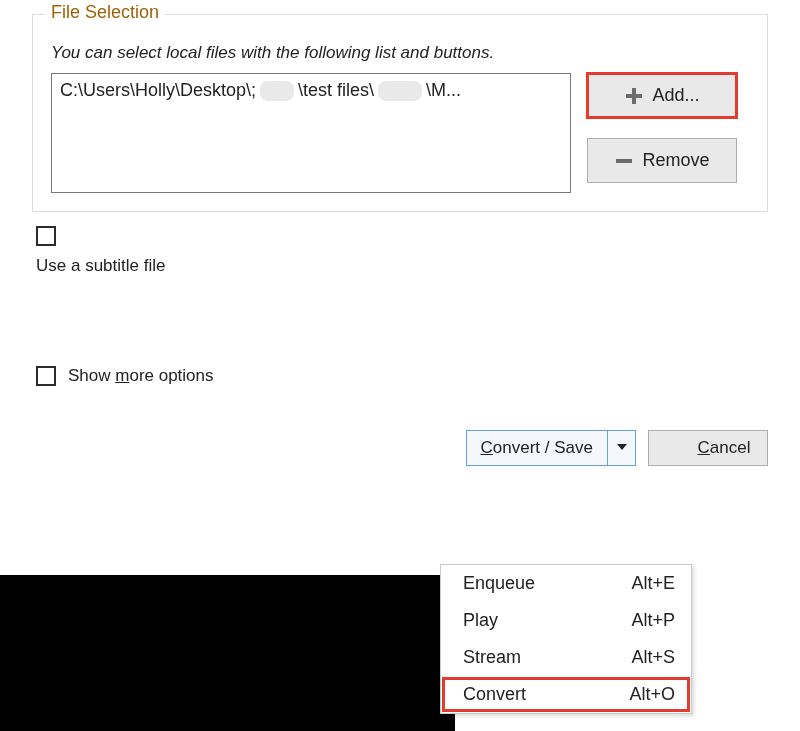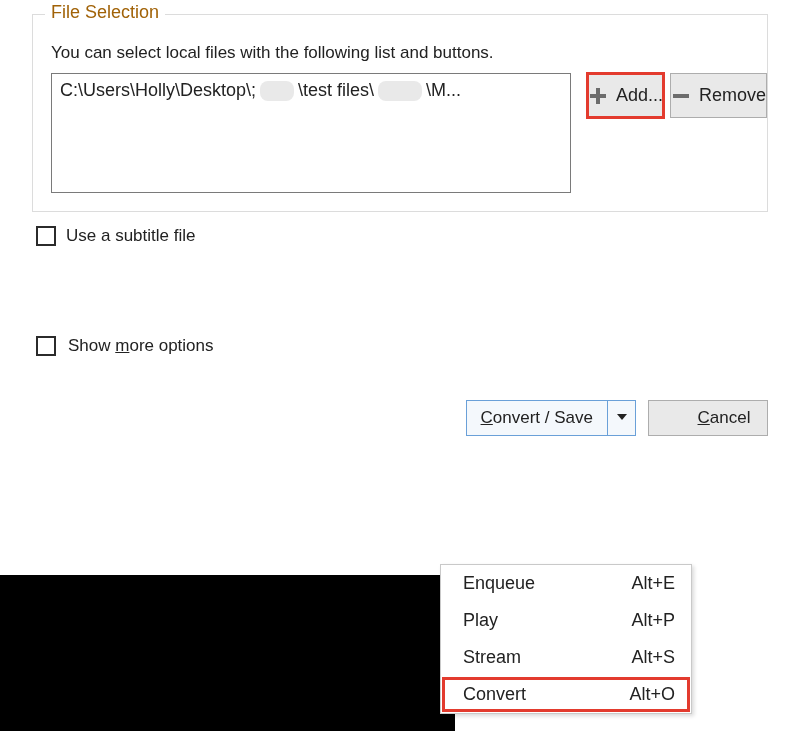--- a/index.html
+++ b/index.html
@@ -27,58 +27,58 @@
   .groupbox-title {
     position: absolute;
     top: -13px;
     left: 12px;
     background: #fff;
     padding: 0 6px;
     font-size: 18px;
     color: #a16207;
   }
   .fs-box { padding: 28px 18px 18px 18px; }
-  .fs-desc { margin-bottom: 10px; }
+  .fs-desc { margin-bottom: 10px; font-style: italic; }
   .fs-row { display: flex; gap: 16px; align-items: flex-start; }
   .file-list {
     border: 1px solid #7a7a7a;
     background: #fff;
     width: 520px;
     height: 120px;
     padding: 6px 8px;
     font-size: 18px;
     overflow: hidden;
     white-space: nowrap;
   }
   .file-path { display: flex; align-items: center; gap: 4px; }
   .redac {
     display: inline-block;
     height: 20px;
     border-radius: 8px;
     background: #e9e9e9;
     filter: blur(0.5px);
     vertical-align: middle;
   }
-  .btn-col { display: flex; flex-direction: row; gap: 6px; width: 150px; }
+  .btn-col { display: flex; flex-direction: column; gap: 20px; width: 150px; }
   .btn {
     border: 1px solid #adadad;
     background: #e9e9e9;
     height: 45px;
     display: flex;
     align-items: center;
     justify-content: center;
     gap: 8px;
     font-size: 18px;
     cursor: pointer;
     user-select: none;
   }
   .btn-highlight { outline: 3px solid #e33b2e; outline-offset: -2px; }
   .plus-icon, .minus-icon { display: inline-flex; }
   .sub-box { padding: 14px 18px 22px 18px; }
-  .chk-row { display: flex; align-items: flex-start; gap: 10px; margin-left: 36px; margin-top: 6px; }
+  .chk-row { display: flex; align-items: flex-start; gap: 10px; margin-left: 36px; margin-top: 6px; flex-direction: column; }
   .chk {
     width: 20px; height: 20px;
     border: 2px solid #2b2b2b;
     background: #fff;
   }
   .sub-row { display: flex; gap: 16px; align-items: center; margin-top: 28px; }
   .sub-input {
     border: 1px solid #c7c7c7;
     background: linear-gradient(#f2f2f2,#ededed);
     height: 34px;

